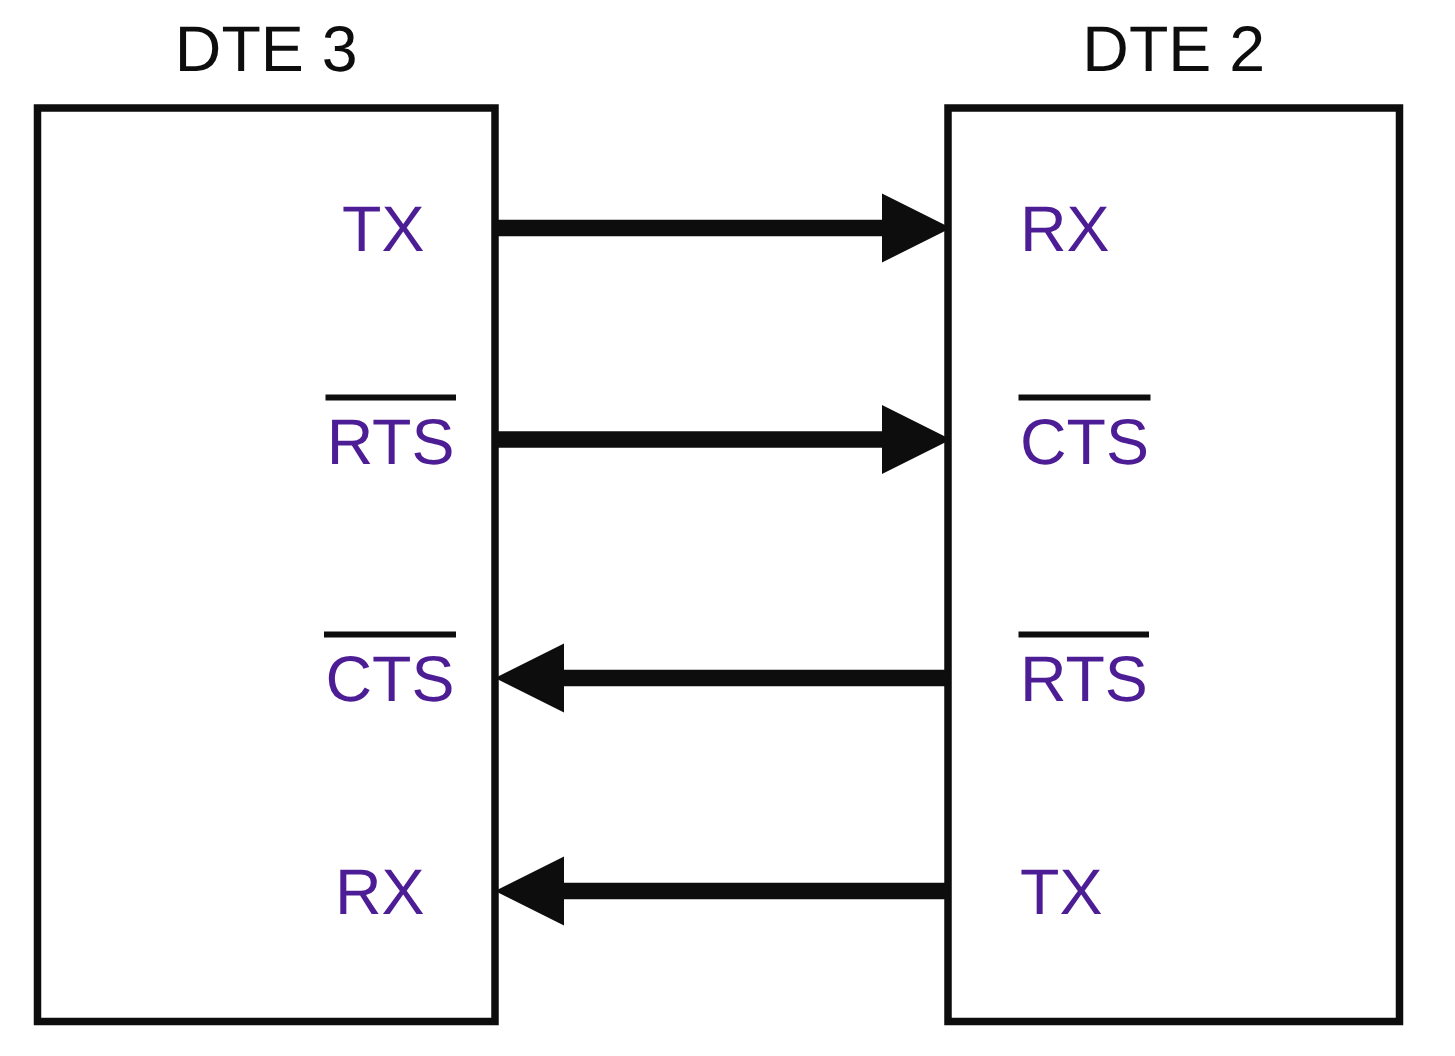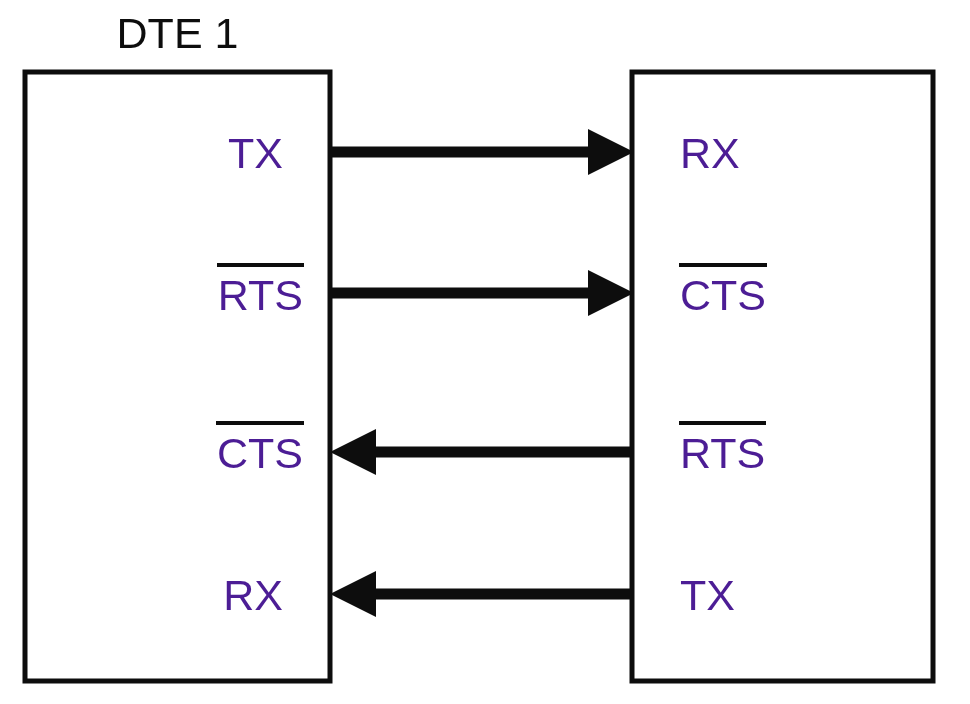--- a/index.html
+++ b/index.html
@@ -84,22 +84,23 @@
       <line x1="630" y1="452" x2="372" y2="452" stroke="#0d0d0d" stroke-width="11"></line>
       <polygon points="376,429 330,452 376,475" fill="#0d0d0d"></polygon>
     </g>
 
     <g>
       <line x1="630" y1="594" x2="372" y2="594" stroke="#0d0d0d" stroke-width="11"></line>
       <polygon points="376,571 330,594 376,617" fill="#0d0d0d"></polygon>
     </g>
   </svg>
 
-  <div class="device-title" id="dte1-title">DTE 1</div>
+  <div class="device-title" id="dte1-title">DTE 3</div>
 
+  <div class="device-title" id="dte2-title">DTE 2</div>
 
   <div class="signal-label label-left" style="left:40px; top:130px; width:243px;">
     <span class="ovl">TX</span>
   </div>
 
   <div class="signal-label label-left" style="left:40px; top:272px; width:263px;">
     <span class="ovl bar">RTS</span>
   </div>
 
   <div class="signal-label label-left" style="left:40px; top:430px; width:263px;">

